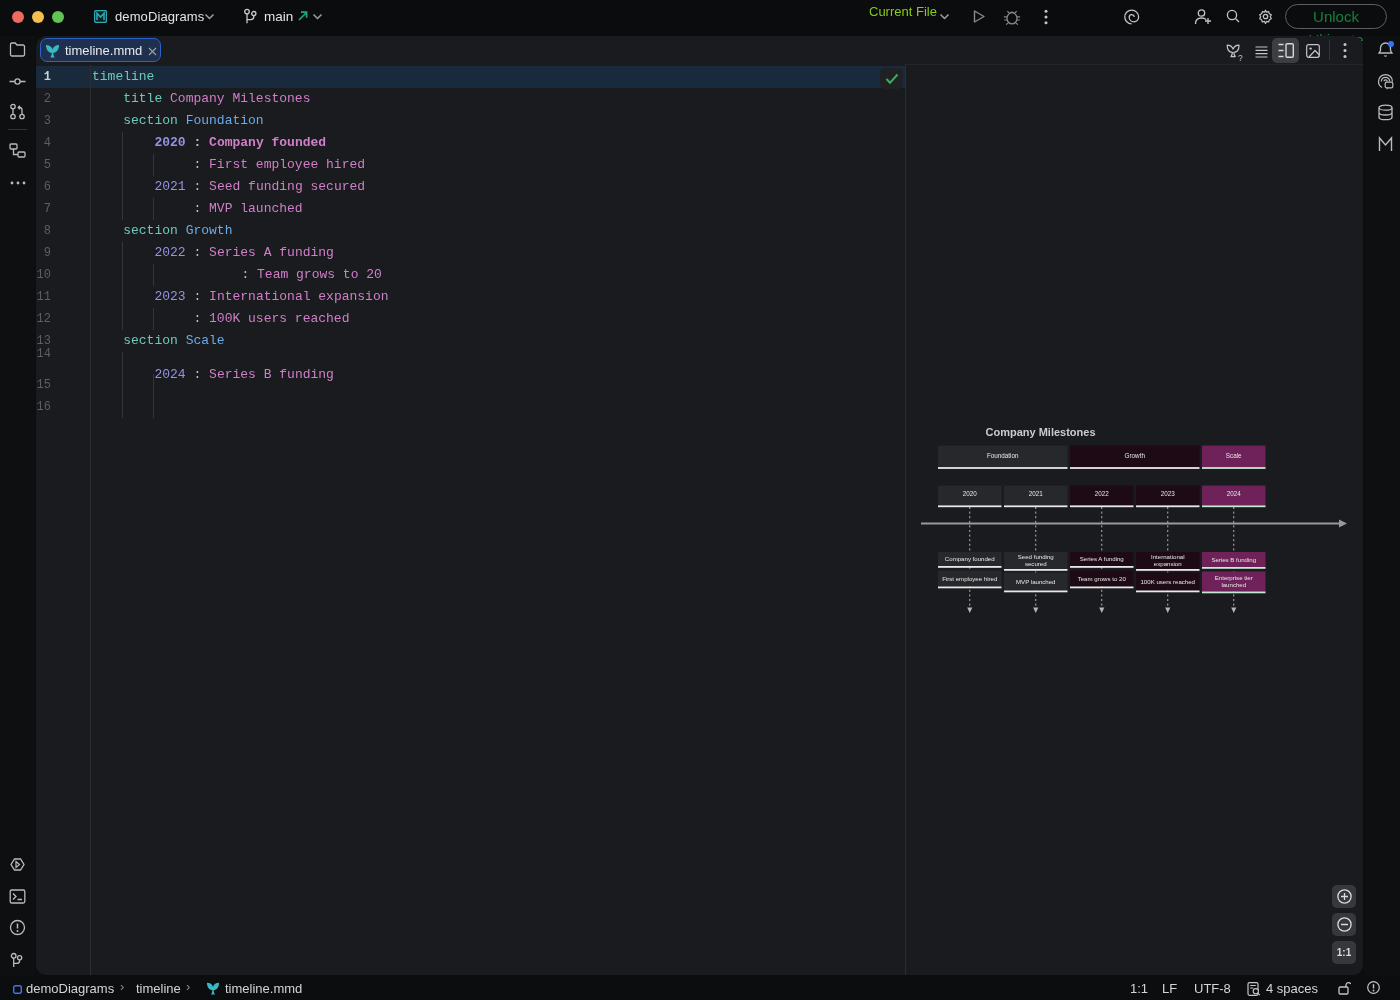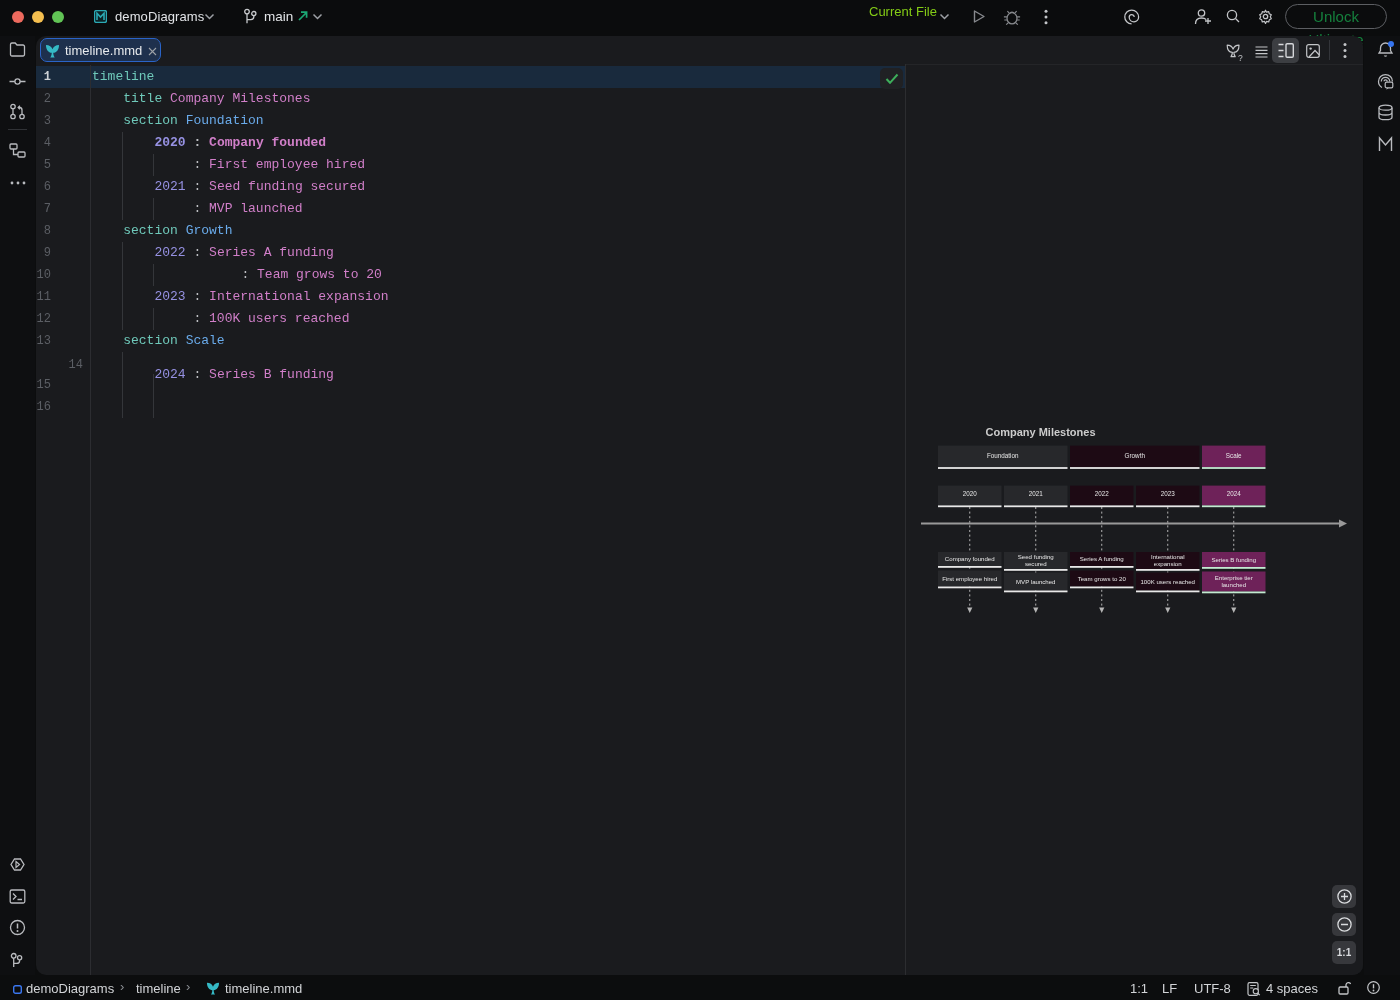--- a/index.html
+++ b/index.html
@@ -239,21 +239,21 @@
       <div class="ln" style="top:176.9px;">9</div>
       <div class="cl" style="top:176.9px;"><span class="">        </span><span class="purp">2022</span><span class=""> </span><span class="gr">:</span><span class=""> </span><span class="pink">Series A funding</span></div>
       <div class="ln" style="top:198.95000000000002px;">10</div>
       <div class="cl" style="top:198.95000000000002px;padding-left:48px;"><span class="">             </span><span class="gr">:</span><span class=""> </span><span class="pink">Team grows to 20</span></div>
       <div class="ln" style="top:221px;">11</div>
       <div class="cl" style="top:221px;"><span class="">        </span><span class="purp">2023</span><span class=""> </span><span class="gr">:</span><span class=""> </span><span class="pink">International expansion</span></div>
       <div class="ln" style="top:243.05px;">12</div>
       <div class="cl" style="top:243.05px;"><span class="">             </span><span class="gr">:</span><span class=""> </span><span class="pink">100K users reached</span></div>
       <div class="ln" style="top:265.1px;">13</div>
       <div class="cl" style="top:265.1px;"><span class="">    </span><span class="tealk">section</span><span class=""> </span><span class="bluek">Scale</span></div>
-      <div class="ln" style="top:289px;margin-left:32px;">14</div>
+      <div class="ln" style="top:278px;">14</div>
       <div class="cl" style="top:287.15000000000003px;margin-top:12px;"><span class="">        </span><span class="purp">2024</span><span class=""> </span><span class="gr">:</span><span class=""> </span><span class="pink">Series B funding</span></div>
       <div class="ln" style="top:309.2px;">15</div>
       <div class="ln" style="top:331.25px;">16</div>
       <div class="cl" style="top:331.25px;"></div>
       <div class="guide" style="left:86px;top:66.65px;height:88.19999999999999px;"></div>
       <div class="guide" style="left:86px;top:176.9px;height:88.20000000000002px;"></div>
       <div class="guide" style="left:86px;top:287.15000000000003px;height:66.14999999999998px;"></div>
       <div class="guide" style="left:117px;top:88.7px;height:22.049999999999997px;"></div>
       <div class="guide" style="left:117px;top:132.8px;height:22.049999999999983px;"></div>
       <div class="guide" style="left:117px;top:198.95000000000002px;height:22.049999999999983px;"></div>

